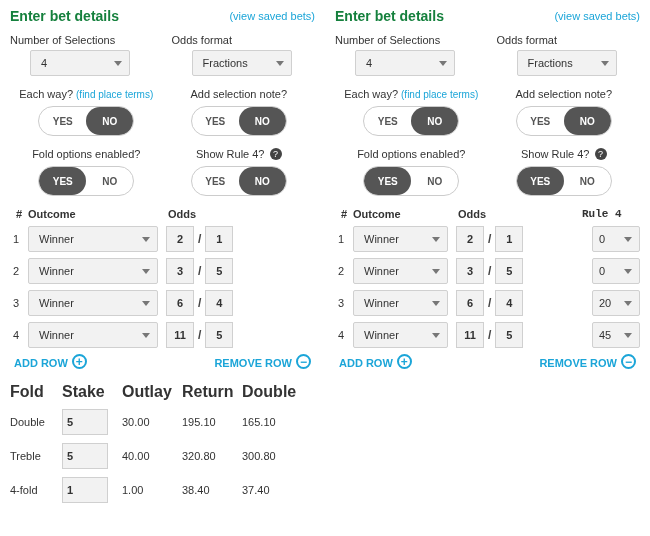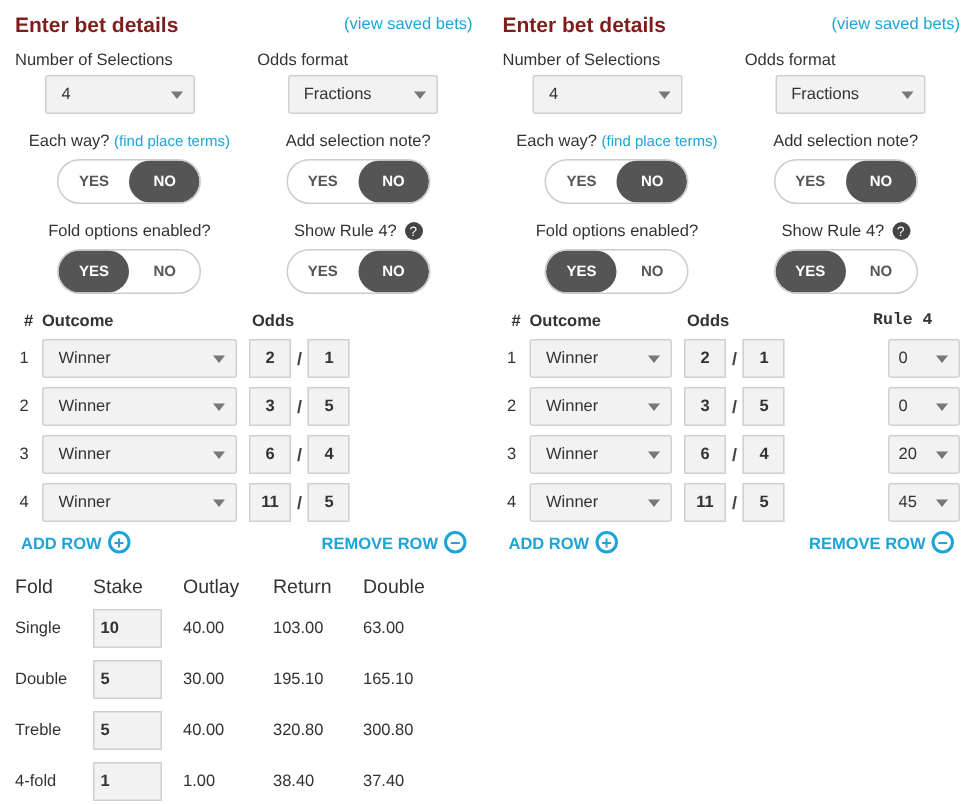--- a/index.html
+++ b/index.html
@@ -1,20 +1,20 @@
 <!DOCTYPE html>
 <html><head>
 <meta charset="utf-8">
 <style>
   * { box-sizing: border-box; margin: 0; padding: 0; }
   body { font-family: -apple-system, BlinkMacSystemFont, "Segoe UI", Arial, sans-serif; font-size: 12px; color: #333; background: #fff; padding: 8px 10px; }
   .container { display: flex; gap: 20px; }
   .panel { flex: 1; }
   .head-row { display: flex; justify-content: space-between; align-items: center; margin-bottom: 10px; }
-  .title { font-size: 14px; font-weight: 700; color: #7f1d1d; }
+  .title { font-size: 14px; font-weight: 700; color: #15803d; }
   .link { color: #1ba5d8; font-size: 11px; cursor: pointer; }
   .link-small { color: #1ba5d8; font-size: 10px; cursor: pointer; }
   .top-controls { display: flex; gap: 18px; margin-bottom: 12px; }
   .ctrl-col { flex: 1; }
   .label { font-size: 11px; color: #333; margin-bottom: 4px; display:block; }
   .select-wrap { position: relative; display: inline-block; }
   .select-wrap select {
     width: 100px; height: 26px; background: #f2f2f2; border: 1px solid #d0d0d0;
     padding: 0 22px 0 10px; font-size: 11px; color: #333; appearance: none; border-radius: 2px;
   }
@@ -58,21 +58,21 @@
   .slash { font-weight:700; color:#444; }
   .r4-wrap { margin-left:auto; }
   .actions { display:flex; justify-content:space-between; margin-top:6px; padding: 0 4px;}
   .actbtn { color:#1ba5d8; font-weight:700; font-size:11px; display:flex; align-items:flex-end; gap:4px; cursor:pointer; }
   .circ {
     display:inline-flex; width:15px; height:15px; border:2px solid #1ba5d8; border-radius:50%;
     align-items:center; justify-content:center; font-size:12px; line-height:1; color:#1ba5d8;
   }
   .fold-table { margin-top:14px; width: 100%; }
   .fold-head, .fold-row { display:flex; align-items:center; gap:4px; margin-bottom:8px; }
-  .fold-head { font-weight:400; font-size:13px; }
+  .fold-head { font-weight:700; font-size:16px; }
   .fcol-fold { width:48px; }
   .fcol-stake { width:56px; }
   .fcol-out { width:56px; }
   .fcol-ret { width:56px; }
   .fcol-prof { width:56px; }
   .stake-input { width:46px; text-align:left; padding-left:4px; }
   .val { font-size:11px; }
 </style>
 </head>
 <body>
@@ -196,27 +196,20 @@
     </div>
     <div class="fold-table">
       <div class="fold-head">
         <span class="fcol-fold">Fold</span>
         <span class="fcol-stake">Stake</span>
         <span class="fcol-out">Outlay</span>
         <span class="fcol-ret">Return</span>
         <span class="fcol-prof">Double</span>
       </div>
 
-        <div class="fold-row">
-          <span class="fcol-fold val">Single</span>
-          <span class="fcol-stake"><input class="stake-input" value="10" style=""></span>
-          <span class="fcol-out val">40.00</span>
-          <span class="fcol-ret val">103.00</span>
-          <span class="fcol-prof val">63.00</span>
-        </div>
         <div class="fold-row">
           <span class="fcol-fold val">Double</span>
           <span class="fcol-stake"><input class="stake-input" value="5" style=""></span>
           <span class="fcol-out val">30.00</span>
           <span class="fcol-ret val">195.10</span>
           <span class="fcol-prof val">165.10</span>
         </div>
         <div class="fold-row">
           <span class="fcol-fold val">Treble</span>
           <span class="fcol-stake"><input class="stake-input" value="5" style=""></span>

